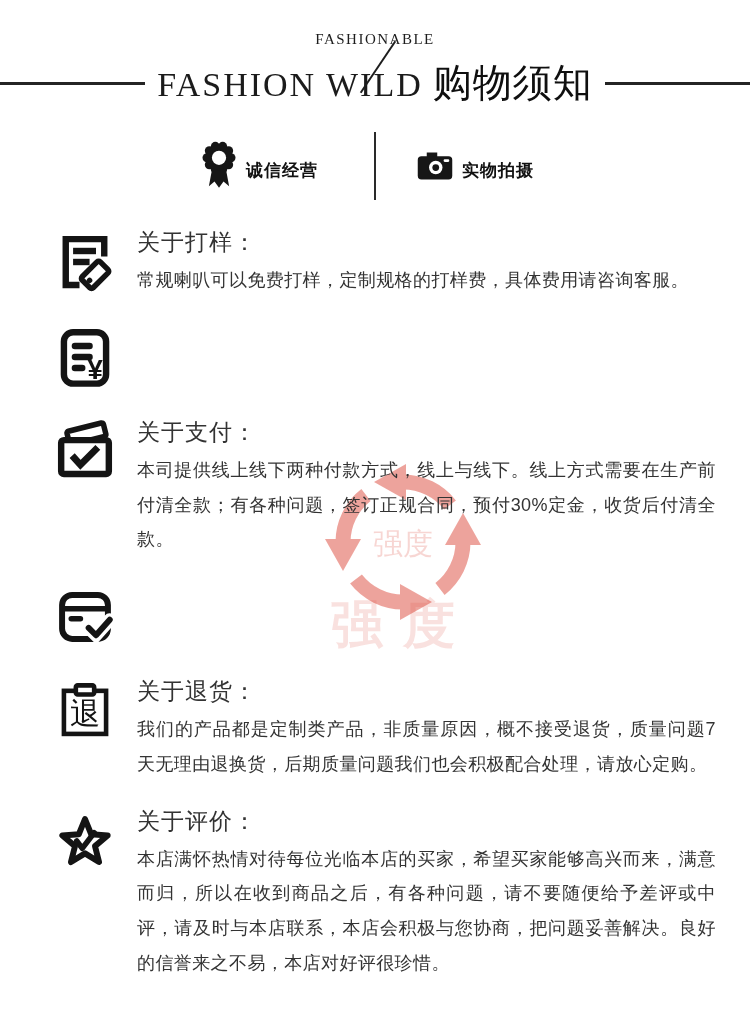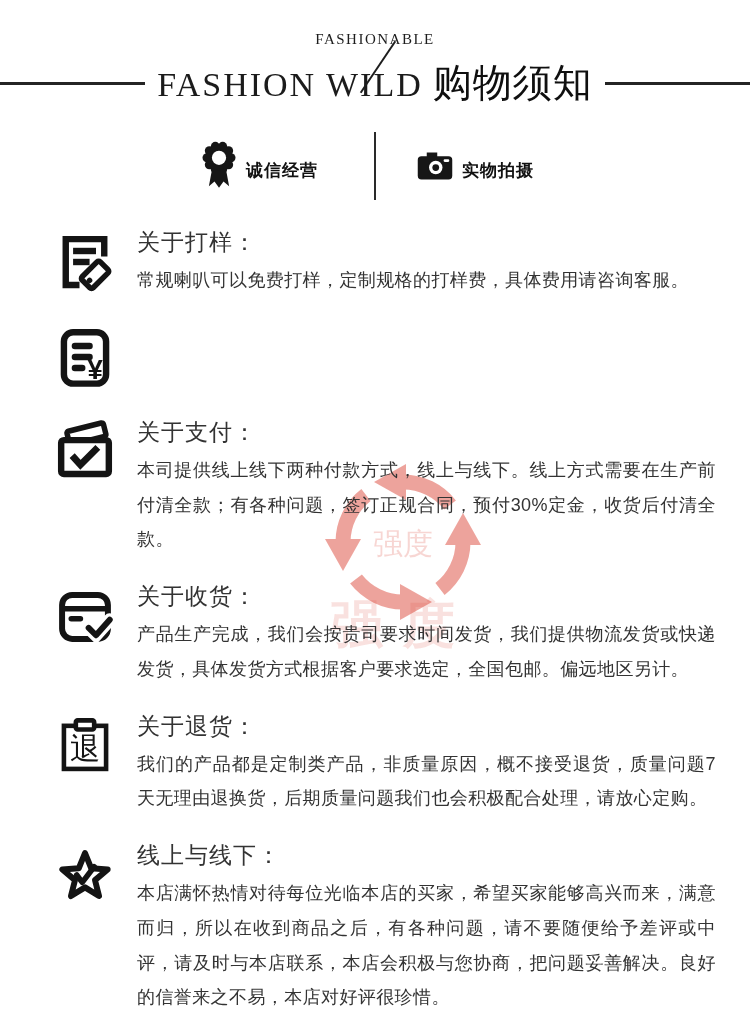--- a/index.html
+++ b/index.html
@@ -181,24 +181,20 @@
     <div class="sec">
       <div class="sec-icon">
         <svg viewBox="0 0 72 72" fill="none" stroke="#141414">
           <rect x="11" y="13" width="50" height="48" rx="11" stroke-width="6.5"></rect>
           <line x1="11" y1="28" x2="61" y2="28" stroke-width="6"></line>
           <line x1="21" y1="39" x2="31" y2="39" stroke-width="6" stroke-linecap="round"></line>
           <polyline points="40,49 48,57 63,40" stroke="#ffffff" stroke-width="14" stroke-linecap="round"></polyline>
           <polyline points="40,49 48,57 63,40" stroke-width="6.5" stroke-linecap="round" stroke-linejoin="round"></polyline>
         </svg>
       </div>
-      <div class="sec-content">
-        <div class="sec-title">关于收货：</div>
-        <div class="sec-body">产品生产完成，我们会按贵司要求时间发货，我们提供物流发货或快递发货，具体发货方式根据客户要求选定，全国包邮。偏远地区另计。</div>
-      </div>
     </div>
 
     <div class="sec">
       <div class="sec-icon">
         <svg viewBox="0 0 72 72" fill="none" stroke="#141414">
           <rect x="13" y="14" width="46" height="47" fill="#ffffff" stroke-width="5"></rect>
           <rect x="26" y="8" width="20" height="10" rx="2" fill="#ffffff" stroke-width="5"></rect>
           <text x="36" y="50" text-anchor="middle" font-size="33" fill="#141414" stroke="none">退</text>
         </svg>
       </div>
@@ -209,19 +205,19 @@
     </div>
 
     <div class="sec">
       <div class="sec-icon">
         <svg viewBox="0 0 72 72" fill="none" stroke="#141414">
           <path d="M36 12 L42.8 28.7 L60.7 30 L46.9 41.6 L51.3 59 L36 49.5 L20.7 59 L25.1 41.6 L11.3 30 L29.2 28.7 Z" stroke-width="6.5" stroke-linejoin="round"></path>
           <polyline points="27,36 33,44 46,27" stroke-width="6" stroke-linecap="round" stroke-linejoin="round"></polyline>
         </svg>
       </div>
       <div class="sec-content">
-        <div class="sec-title">线上与线下：</div>
+        <div class="sec-title">关于评价：</div>
         <div class="sec-body">本店满怀热情对待每位光临本店的买家，希望买家能够高兴而来，满意而归，所以在收到商品之后，有各种问题，请不要随便给予差评或中评，请及时与本店联系，本店会积极与您协商，把问题妥善解决。良好的信誉来之不易，本店对好评很珍惜。</div>
       </div>
     </div>
 
   </div>
 </div>
 
 </body></html>

